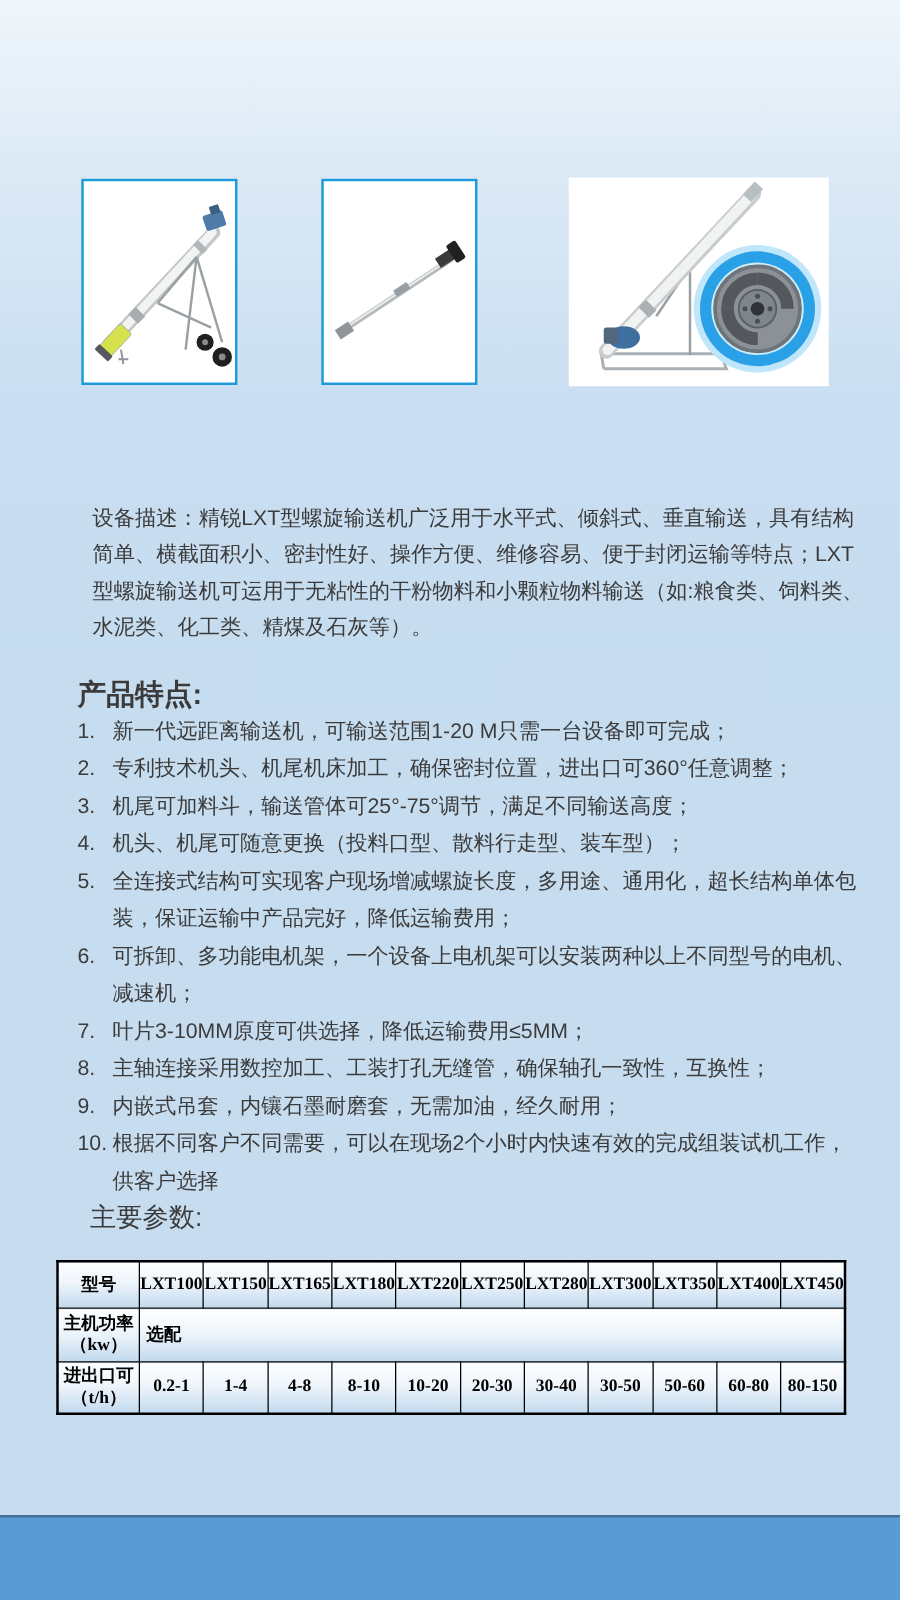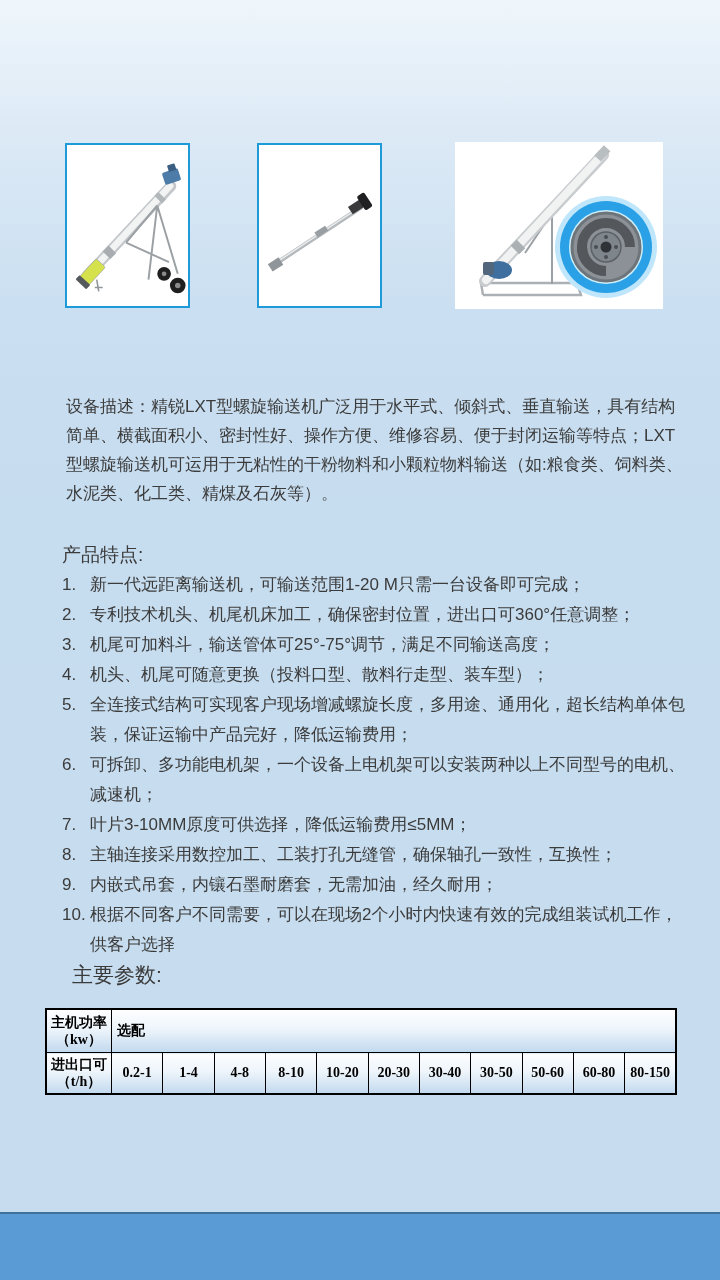--- a/index.html
+++ b/index.html
@@ -24,25 +24,25 @@
   }
   
   .photo{position:absolute;top:143px;background:#ffffff;}
   .photo.bordered{border:2px solid #1e9ad8;}
   #photo1{left:65px;width:121px;height:161px;}
   #photo2{left:257px;width:121px;height:161px;}
   #photo3{left:455px;top:142px;width:208px;height:167px;}
   .photo svg{display:block;width:100%;height:100%;}
   
   .desc{
-    position:absolute;left:62px;top:388px;width:622px;margin:4px;
+    position:absolute;left:62px;top:388px;width:622px;margin:12px;
     font-size:17px;line-height:29px;color:#3b3b3b;
   }
   .features{position:absolute;left:62px;top:540px;width:624px;color:#3b3b3b;}
-  .features .h{font-size:19px;line-height:30px;}
+  .features .h{font-size:23px;line-height:30px;font-weight:bold;}
   .feat-row{display:flex;font-size:17px;line-height:30px;}
   .feat-num{flex:none;width:28px;}
   .feat-text{flex:1;}
   .params-h{
     position:absolute;left:72px;top:960px;width:300px;
     font-size:21px;line-height:30px;color:#3b3b3b;
   }
   
   .param-table{
     position:absolute;left:45px;top:1008px;width:632px;
@@ -187,20 +187,34 @@
     <div class="feat-row">
         <span class="feat-num">10.</span>
         <span class="feat-text">根据不同客户不同需要，可以在现场2个小时内快速有效的完成组装试机工作，供客户选择</span>
       </div>
   </div>
 
   <div class="params-h">主要参数:</div>
 
   <table class="param-table">
     <tbody>
+        <tr class="r1">
+      <td class="c0">型号</td>
+      <td>LXT100</td>
+      <td>LXT150</td>
+      <td>LXT165</td>
+      <td>LXT180</td>
+      <td>LXT220</td>
+      <td>LXT250</td>
+      <td>LXT280</td>
+      <td>LXT300</td>
+      <td>LXT350</td>
+      <td>LXT400</td>
+      <td>LXT450</td>
+    </tr>
     <tr class="r2">
       <td class="c0">
         <div>主机功率</div>
         <div>（kw）</div>
       </td>
       <td class="cell-left" colspan="11">选配</td>
     </tr>
     <tr class="r3">
       <td class="c0">
         <div>进出口可</div>

